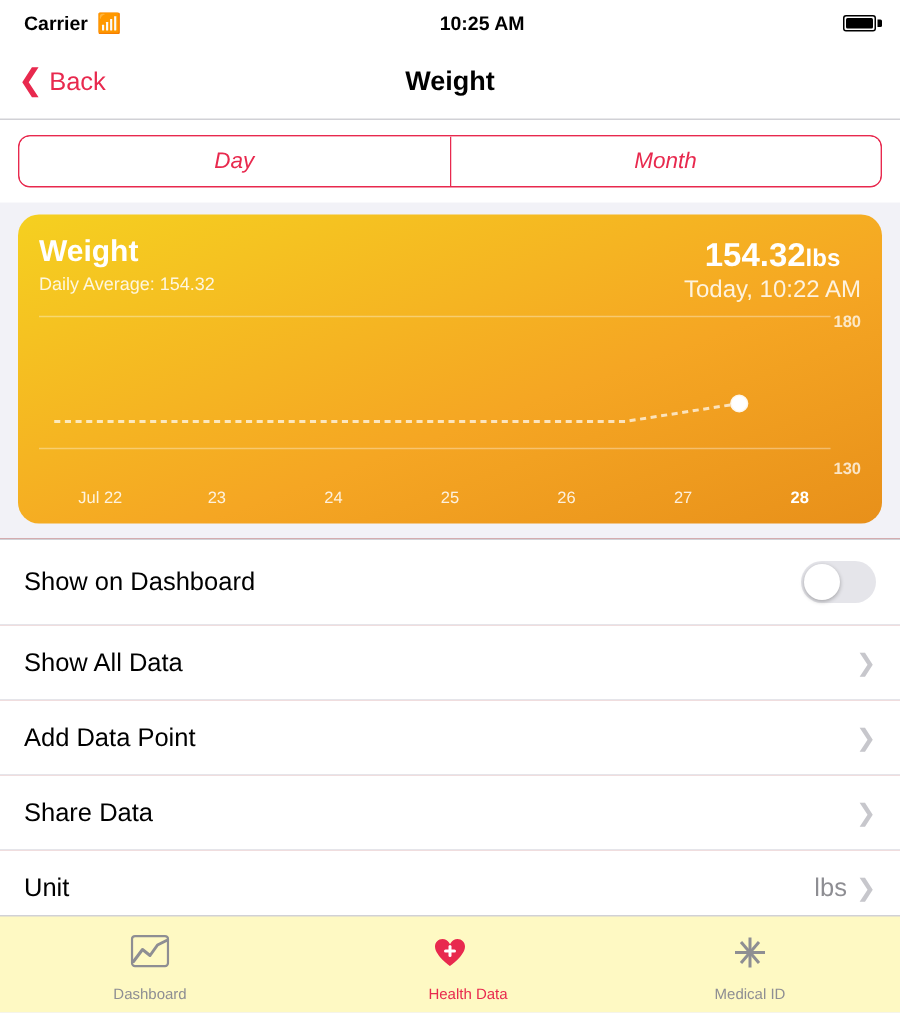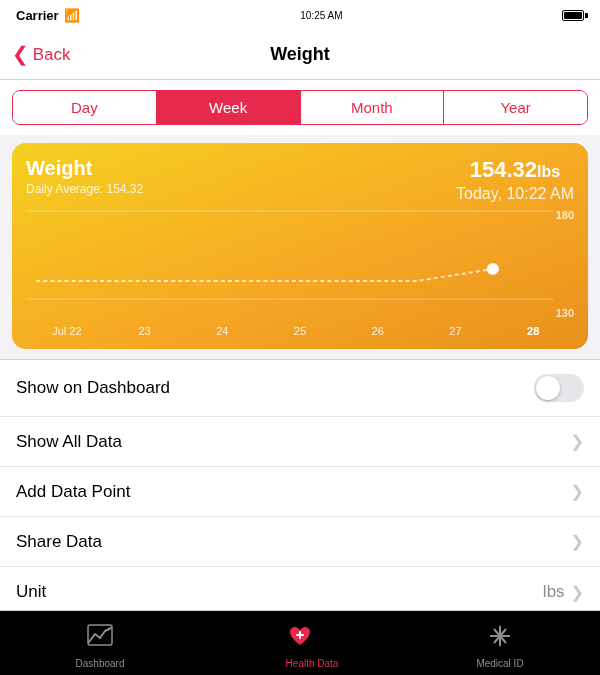--- a/index.html
+++ b/index.html
@@ -17,21 +17,21 @@
       background: #fff;
       height: 30px;
       display: flex;
       align-items: center;
       justify-content: space-between;
       padding: 0 16px;
       font-size: 13px;
       font-weight: 600;
     }
     .status-left { display: flex; gap: 6px; }
-    .status-center { font-weight: 400; font-size: 10px; }
+    .status-center { font-weight: 700; font-size: 13px; }
     .status-right { display: flex; align-items: center; gap: 6px; }
 
     
     .nav-bar {
       background: #fff;
       height: 50px;
       display: flex;
       align-items: center;
       justify-content: center;
       border-bottom: 1px solid #d1d1d6;
@@ -62,20 +62,21 @@
     
     .segment-container {
       background: #fff;
       padding: 10px 12px;
     }
     .segment-control {
       display: flex;
       border: 1.5px solid #e8294e;
       border-radius: 8px;
       overflow: hidden;
+      font-style: italic;
     }
     .segment-item {
       flex: 1;
       text-align: center;
       padding: 8px 0;
       font-size: 15px;
       font-weight: 500;
       color: #e8294e;
       cursor: pointer;
       background: #fff;
@@ -212,21 +213,21 @@
       box-shadow: 0 1px 3px rgba(0,0,0,0.3);
     }
 
     
     .tab-bar {
       position: absolute;
       bottom: 0;
       left: 0;
       right: 0;
       height: 65px;
-      background: #000000;
+      background: #fef9c3;
       border-top: 1px solid #d1d1d6;
       display: flex;
       align-items: center;
     }
     .tab-item {
       flex: 1;
       display: flex;
       flex-direction: column;
       align-items: center;
       justify-content: center;
@@ -293,23 +294,21 @@
   <div class="nav-back">
     <span class="nav-back-chevron">❮</span>
     <span>Back</span>
   </div>
   <span class="nav-title">Weight</span>
 </div>
 
 <div class="segment-container">
   <div class="segment-control">
     <div class="segment-item">Day</div>
-    <div class="segment-item active">Week</div>
     <div class="segment-item">Month</div>
-    <div class="segment-item">Year</div>
   </div>
 </div>
 
 <div class="chart-card">
   <div class="chart-header">
     <div>
       <div class="chart-title">Weight</div>
       <div class="chart-subtitle">Daily Average: 154.32</div>
     </div>
     <div>

